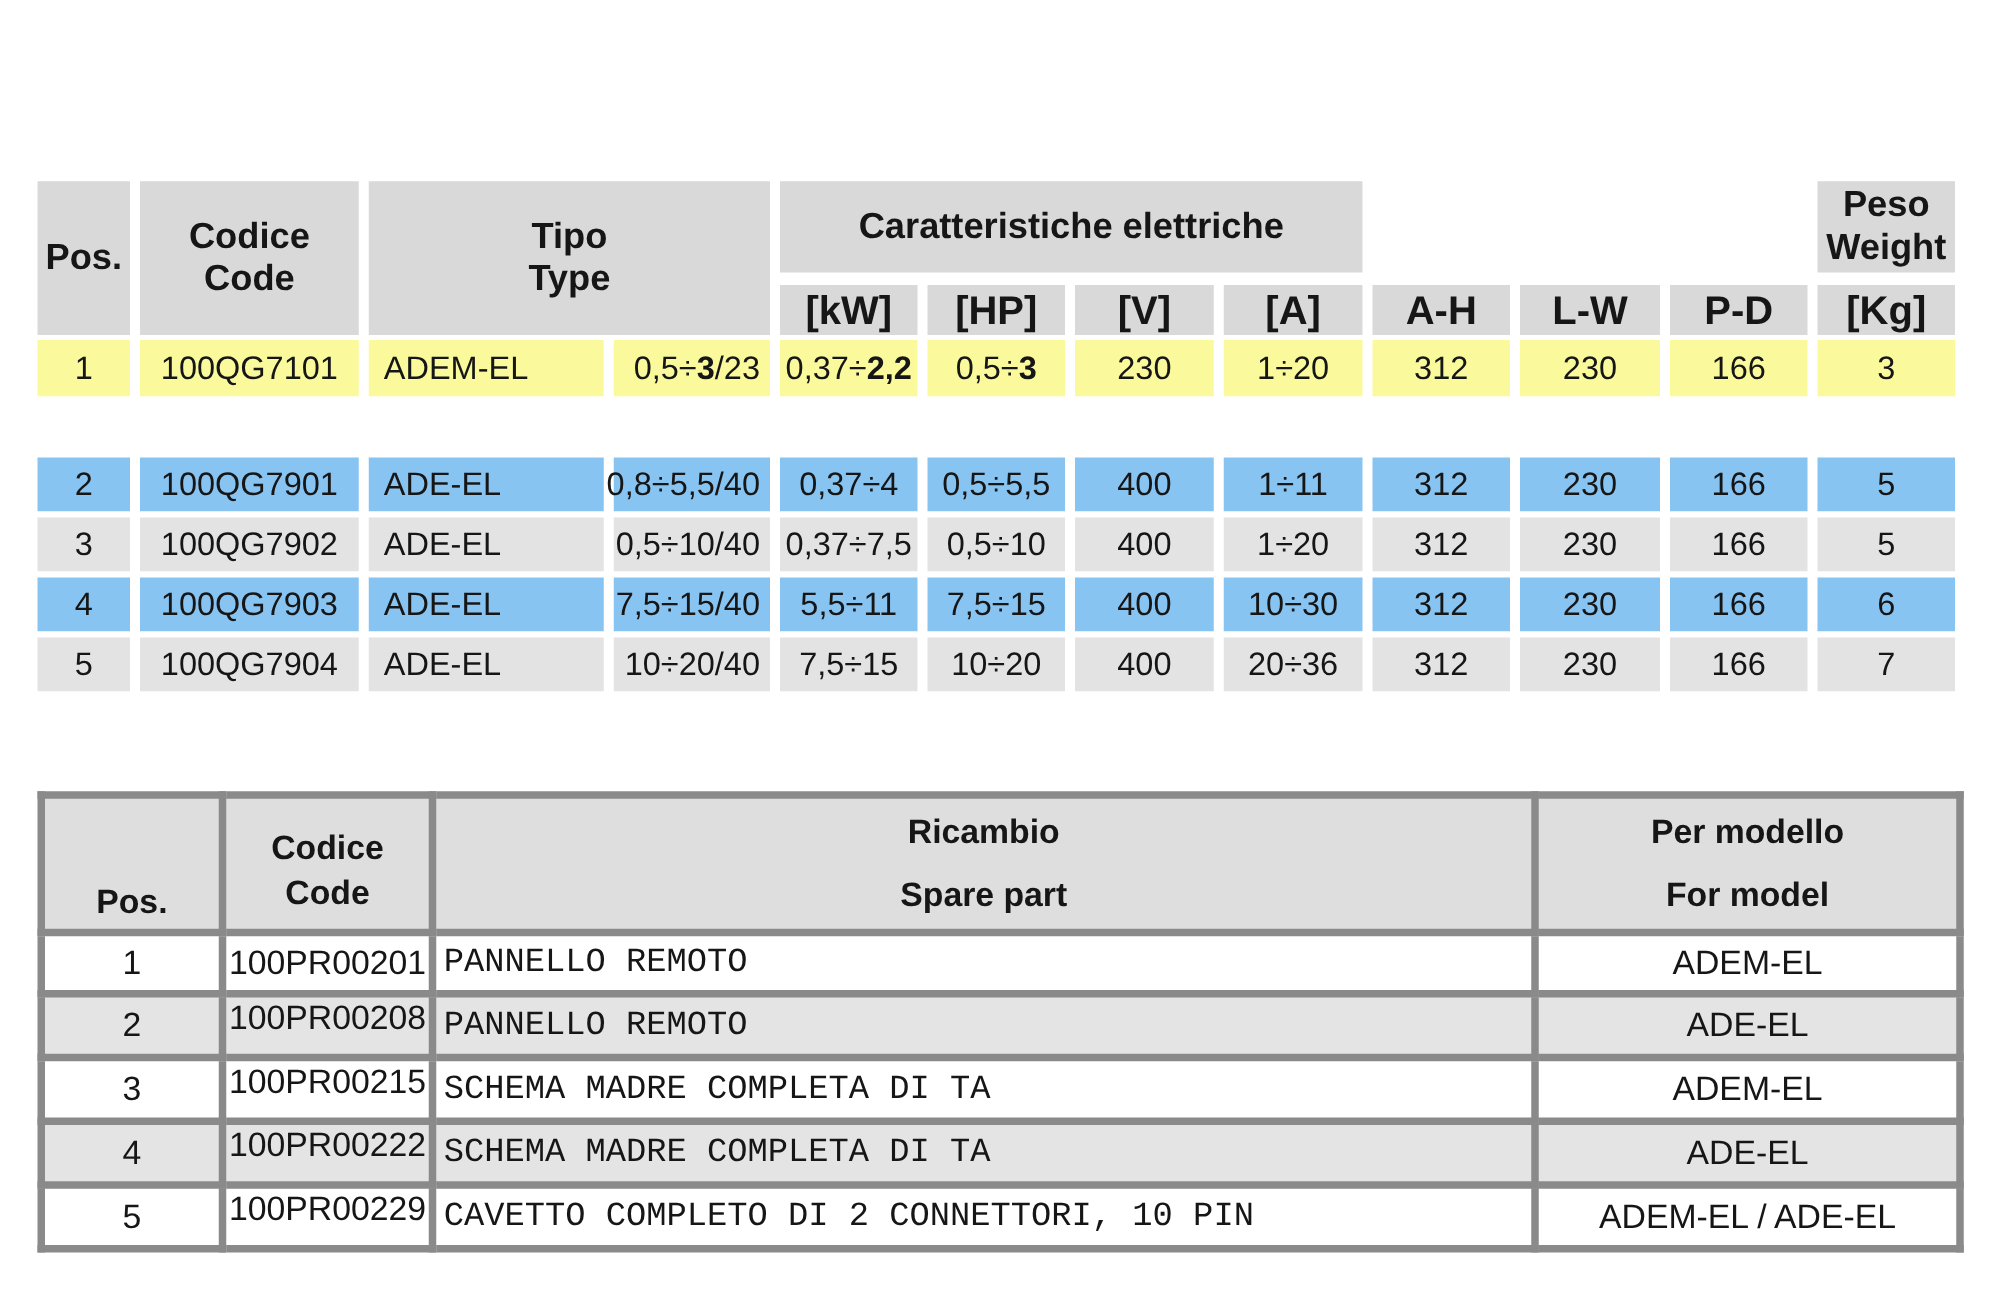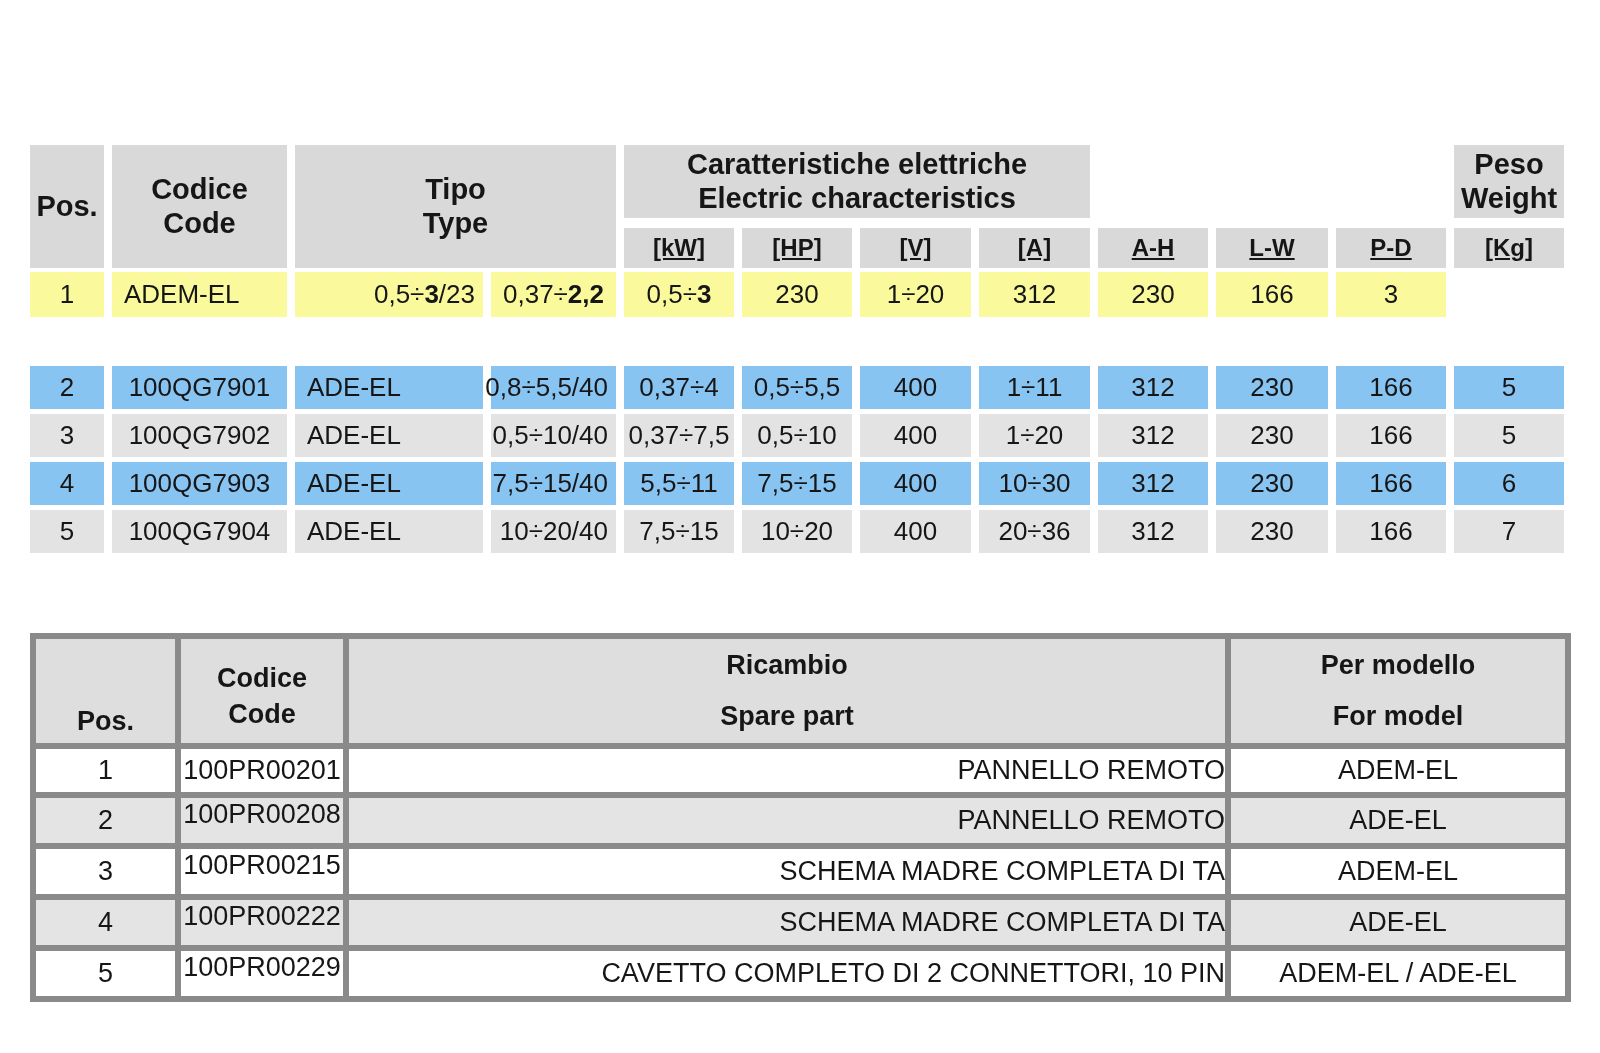--- a/index.html
+++ b/index.html
@@ -11,21 +11,21 @@
   
   #t1 {
     position:absolute; left:30px; top:145px;
     display:grid;
     grid-template-columns:74px 175px 188px 125px 110px 110px 111px 111px 110px 112px 110px 110px;
     grid-template-rows:73px 10px 40px 4px 45px 49px 43px 5px 43px 5px 43px 5px 43px;
     column-gap:8px;
   }
   .c { display:flex; align-items:center; justify-content:center; font-size:26px; line-height:1.15; }
   .hdr { background:#D9D9D9; font-weight:bold; font-size:29px; flex-direction:column; text-align:center; }
-  .sub { background:#D9D9D9; font-weight:bold; font-size:24px;text-decoration:underline; }
+  .sub { background:#D9D9D9; font-weight:bold; font-size:32px; }
   .span2 { grid-row:1 / 4; }
   .grow1 { grid-row:1; }
   .grow3 { grid-row:3; }
   .yellow { background:#FAFA9C; }
   .blue   { background:#88C4F2; }
   .gray   { background:#E3E3E3; }
   .left   { justify-content:flex-start; padding-left:12px; }
   .right  { justify-content:flex-end; padding-right:8px; }
   .r0 { grid-row:5; } .r1 { grid-row:7; } .r2 { grid-row:9; } .r3 { grid-row:11; } .r4 { grid-row:13; }
   .bseg { font-weight:bold; }
@@ -34,21 +34,21 @@
   #t2 {
     position:absolute; left:30px; top:633px;
     border-collapse:collapse; table-layout:fixed; width:1535px;
     font-size:27px; color:#161616;
   }
   #t2 td { border:6px solid #8A8A8A; padding:0; text-align:center; height:43px; background:#ffffff; }
   #t2 tr.h td { height:94px; background:#DEDEDE; font-weight:bold; }
   #t2 td.pos-h { vertical-align:bottom; padding-bottom:6px; }
   #t2 td.cod-h { vertical-align:middle; padding-top:10px; line-height:1.35; }
   .spread { display:flex; flex-direction:column; justify-content:space-between; height:82px; padding:6px 4px; }
-  #t2 td.part { text-align:right; padding-left:6px; }
+  #t2 td.part { text-align:left; padding-left:6px;font-family:Liberation Mono, monospace; }
   #t2 tr.alt td { background:#E4E4E4; }
   #t2 td.code-top { vertical-align:top; padding-top:2px; line-height:1.1; }
 </style>
 </head>
 <body>
 
 <div id="page">
 
   <div id="t1">
 
@@ -58,37 +58,37 @@
     <div class="c hdr span2" style="grid-column:2">
       <span>Codice</span>
       <span>Code</span>
     </div>
     <div class="c hdr span2" style="grid-column:3 / 5">
       <span>Tipo</span>
       <span>Type</span>
     </div>
     <div class="c hdr grow1" style="grid-column:5 / 9">
       <span>Caratteristiche elettriche</span>
-      <span>Electric characteristics</span>
     </div>
     <div class="c hdr grow1" style="grid-column:12">
       <span>Peso</span>
       <span>Weight</span>
     </div>
 
     <div class="c sub grow3" style="grid-column:5">[kW]</div>
     <div class="c sub grow3" style="grid-column:6">[HP]</div>
     <div class="c sub grow3" style="grid-column:7">[V]</div>
     <div class="c sub grow3" style="grid-column:8">[A]</div>
     <div class="c sub grow3" style="grid-column:9">A-H</div>
     <div class="c sub grow3" style="grid-column:10">L-W</div>
     <div class="c sub grow3" style="grid-column:11">P-D</div>
     <div class="c sub grow3" style="grid-column:12">[Kg]</div>
 
     <div class="c r0 yellow">1</div>
+    <div class="c r0 yellow">100QG7101</div>
     <div class="c r0 yellow left">ADEM-EL</div>
     <div class="c r0 yellow right">
       <span>0,5÷</span>
         <span class="bseg">3</span>
         <span>/23</span>
     </div>
     <div class="c r0 yellow">
       <span>0,37÷</span>
         <span class="bseg">2,2</span>
     </div>

